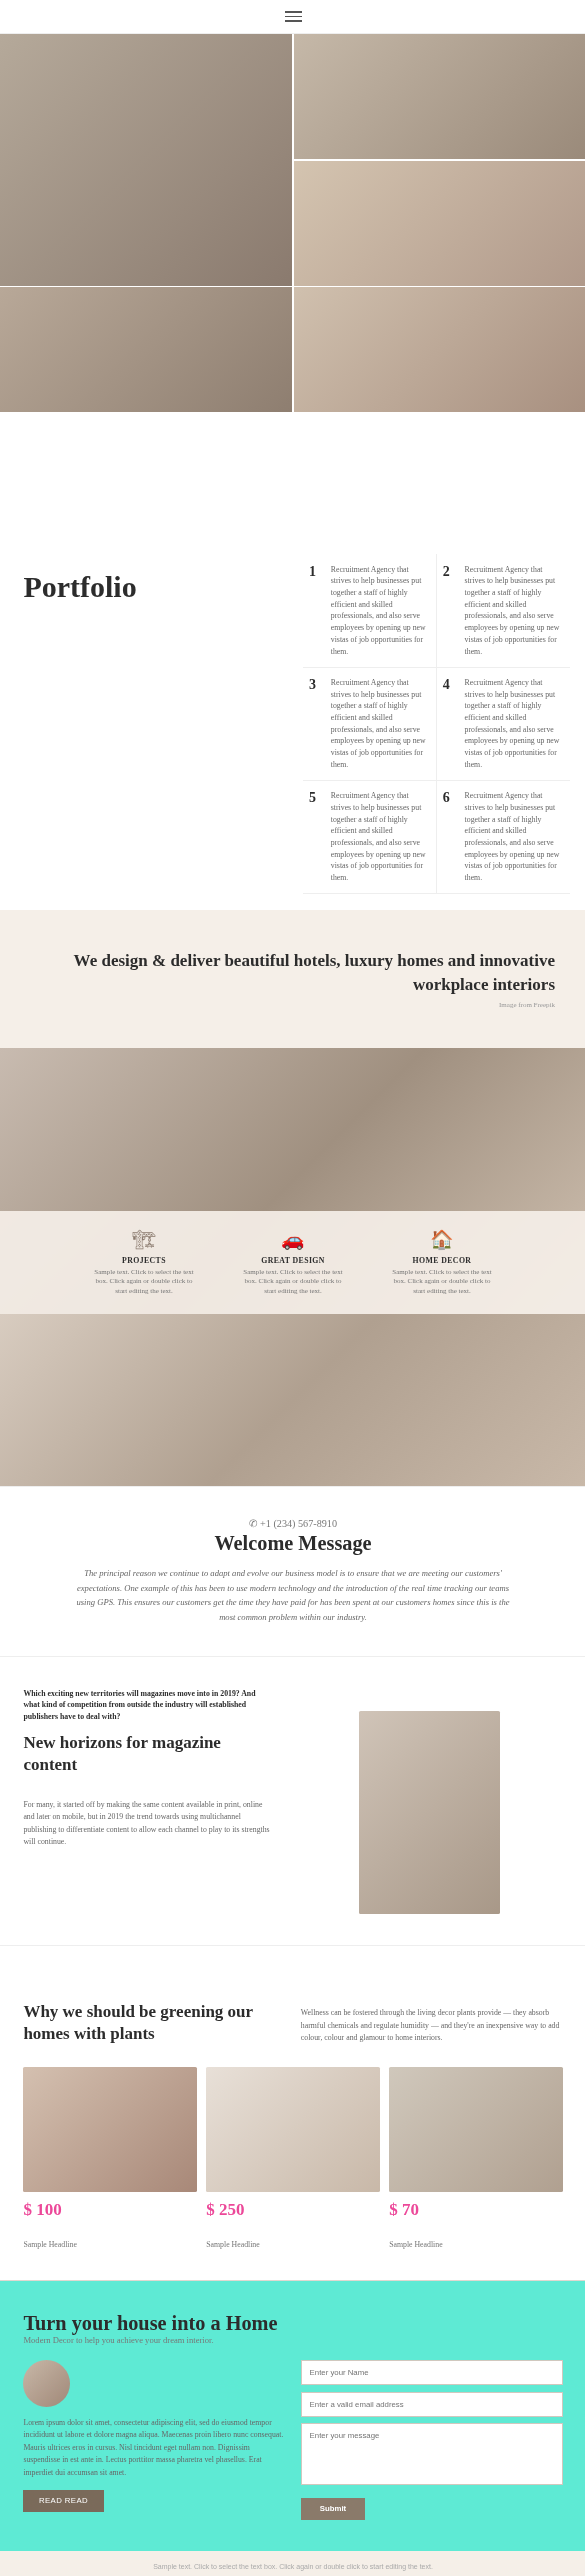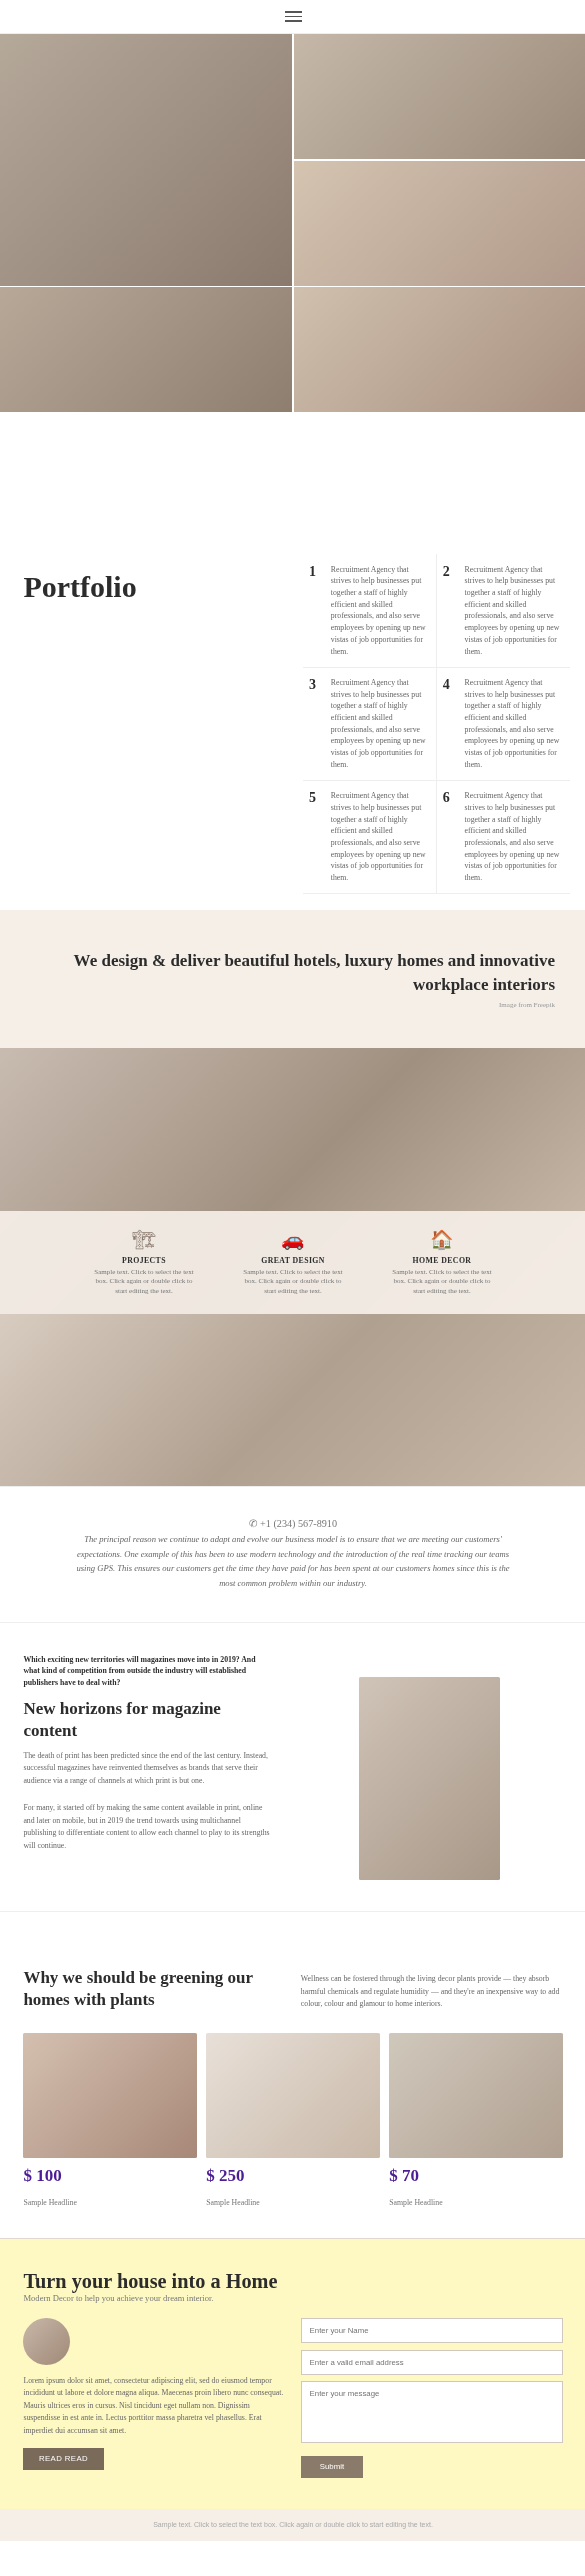--- a/index.html
+++ b/index.html
@@ -69,37 +69,37 @@
     
     .plants-section { padding: 31px 23.4px; background: #fff; border-top: 0.8px solid #eee; }
     .plants-header { display: grid; grid-template-columns: 1fr 1fr; gap: 15.6px; margin-bottom: 22px; margin-top: 24px; }
     .plants-title { font-size: 17px; font-weight: 700; color: #2c2c2c; line-height: 1.3; }
     .plants-desc { font-size: 7.8px; color: #666; line-height: 1.6; padding-top: 6.2px; }
     .plants-images { display: grid; grid-template-columns: 1fr 1fr 1fr; gap: 9.4px; }
     .plant-card { }
     .plant-img { height: 125px; width: 100%; background: linear-gradient(135deg, #d8ccc0 0%, #a89888 100%); margin-bottom: 7.8px; border-radius: 1.6px; }
     .plant-img.p2 { background: linear-gradient(135deg, #e8e0d8 0%, #c8b8a8 100%); }
     .plant-img.p3 { background: linear-gradient(135deg, #d0c8bc 0%, #b0a090 100%); }
-    .plant-price { font-size: 17px; font-weight: 700; color: #4c1d95; margin-bottom: 12px; }
+    .plant-price { font-size: 17px; font-weight: 700; color: #ec4899; margin-bottom: 20px; }
     .plant-label { font-size: 7.8px; color: #777; }
 
     
-    .home-section { background: #fef9c3; padding: 31px 23.4px; border-top: 0.8px solid #e0d8d0; }
+    .home-section { background: #5eead4; padding: 31px 23.4px; border-top: 0.8px solid #e0d8d0; }
     .home-header { margin-bottom: 4.7px; }
     .home-title { font-size: 20.3px; font-weight: 700; color: #2c2c2c; }
     .home-subtitle { font-size: 8.6px; color: #777; margin-bottom: 15.6px; }
     .home-content { display: grid; grid-template-columns: 1fr 1fr; gap: 15.6px; }
     .home-left { }
     .avatar-circle { width: 47px; height: 47px; border-radius: 50%; background: linear-gradient(135deg, #c8b8a8, #a08878); margin-bottom: 9.4px; }
     .home-body-text { font-size: 7.8px; color: #666; line-height: 1.6; margin-bottom: 11px; }
     .read-more-btn { display: inline-block; padding: 6.2px 15.6px; background: #7a6a5a; color: #fff; font-size: 7.8px; font-family: sans-serif; letter-spacing: 0.4px; cursor: pointer; border: none; }
     .home-right { }
     .form-field { width: 100%; padding: 7px 7.8px; margin-bottom: 6.2px; border: 0.8px solid #d0c8be; background: #fff; font-size: 7.8px; color: #999; font-family: sans-serif; outline: none; }
     textarea.form-field { height: 62px; resize: none; }
-    .submit-btn { padding: 6.2px 19px; background: #8a7a6a; color: #fff; font-size: 7.8px; font-family: sans-serif; border: none; cursor: pointer; margin-top: 3.1px; }
+    .submit-btn { padding: 6.2px 19px; background: #8a7a6a; color: #fff; font-size: 7.8px; font-family: sans-serif; border: none; cursor: pointer; margin-top: 3.1px; font-weight: bold; }
 
     
     .footer-sample { background: #f5efe8; padding: 12.5px 23.4px; text-align: center; }
     .footer-text { font-size: 7px; color: #aaa; font-family: sans-serif; }
 
     .plants-section .plants-images .plant-card:nth-child(1) .plant-img { background: linear-gradient(135deg, #d4c0b0 0%, #a88878 100%); }
   </style>
 </head>
 <body>
 
@@ -202,30 +202,30 @@
   </div>
 </section>
 
 <section>
   <div class="woman-section"></div>
 </section>
 
 <section>
   <div class="welcome-section">
     <div class="phone-num">✆ +1 (234) 567-8910</div>
+    <h2 class="welcome-title">Welcome Message</h2>
     <p class="welcome-text">The principal reason we continue to adapt and evolve our business model is to ensure that we are meeting our customers' expectations. One example of this has been to use modern technology and the introduction of the real time tracking our teams using GPS. This ensures our customers get the time they have paid for has been spent at our customers homes since this is the most common problem within our industry.</p>
   </div>
 </section>
 
 <section>
   <div class="magazine-section">
     <div class="mag-left">
       <p class="mag-intro">Which exciting new territories will magazines move into in 2019? And what kind of competition from outside the industry will established publishers have to deal with?</p>
       <h2 class="mag-title">New horizons for magazine content</h2>
-      <p class="mag-body">The death of print has been predicted since the end of the last century. Instead, successful magazines have reinvented themselves as brands that serve their audience via a range of channels at which print is but one.</p>
       <br>
       <p class="mag-body">For many, it started off by making the same content available in print, online and later on mobile, but in 2019 the trend towards using multichannel publishing to differentiate content to allow each channel to play to its strengths will continue.</p>
     </div>
     <div class="mag-right">
       <div class="vase-img"></div>
     </div>
   </div>
 </section>
 
 <section>

